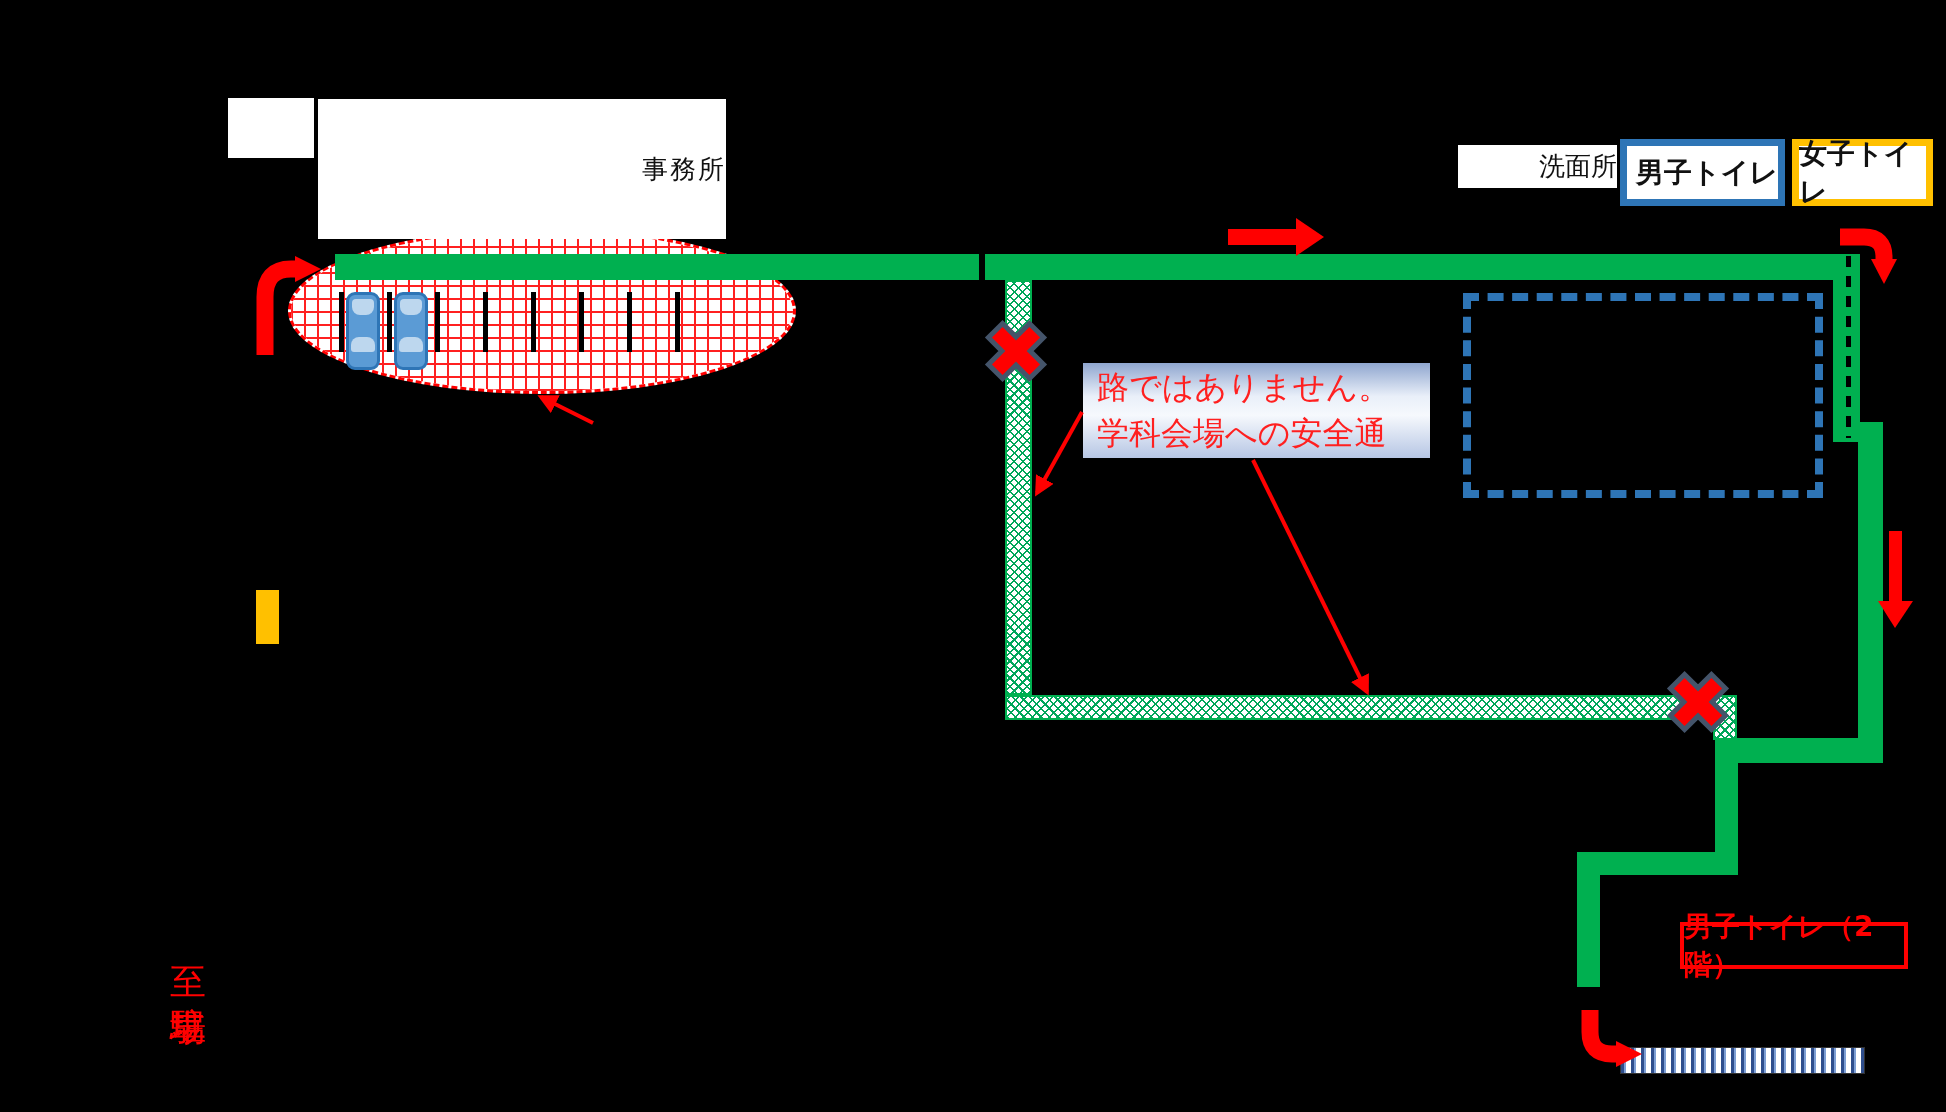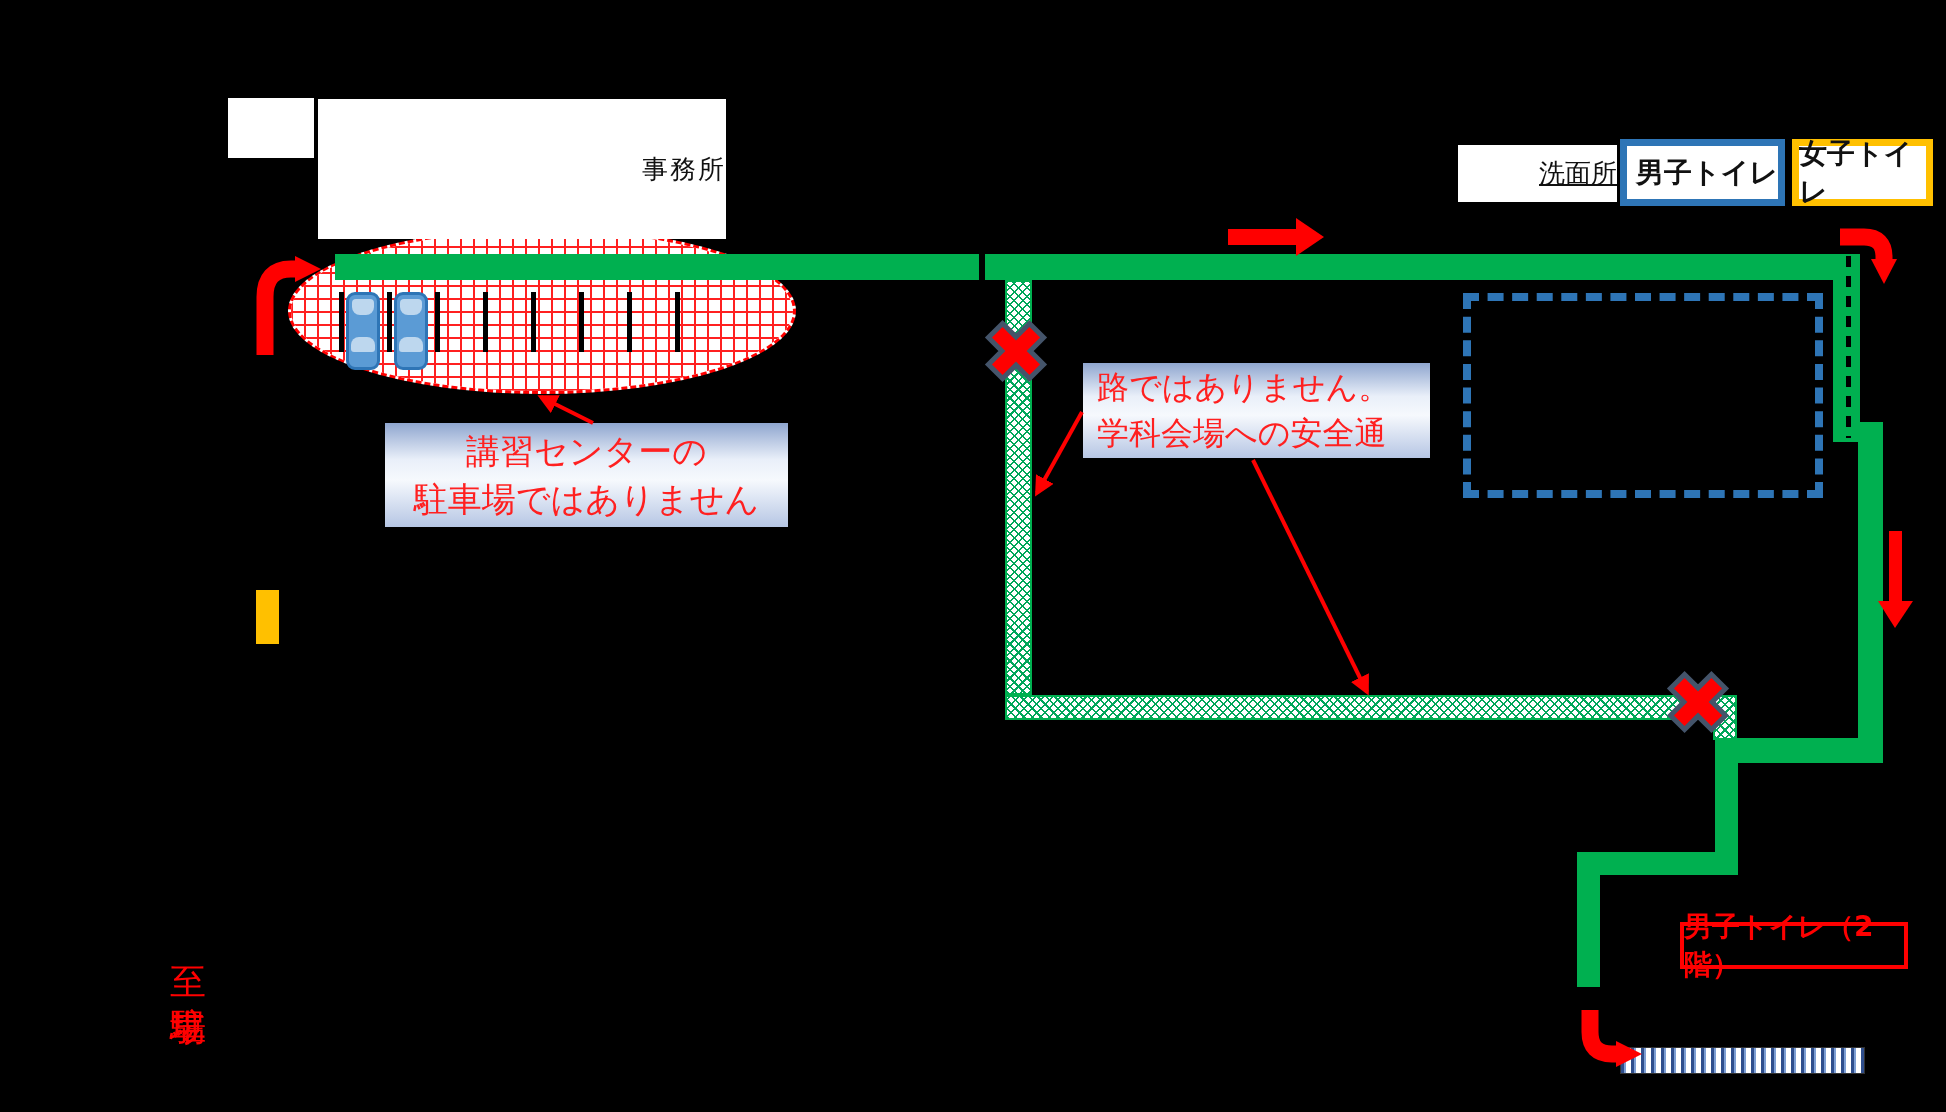--- a/index.html
+++ b/index.html
@@ -45,21 +45,21 @@
 <div class="stage">
 
   <div class="ellipse">
     <div class="grid"></div>
   </div>
 
   <div class="whitebox" style="left:228px;top:98px;width:86px;height:60px;"></div>
   <div class="whitebox" style="left:318px;top:99px;width:408px;height:140px;font-size:26px;letter-spacing:2px;">
     <span>事務所</span>
   </div>
-  <div class="whitebox" style="left:1458px;top:145px;width:159px;height:57px;font-size:26px;text-decoration:underline;">
+  <div class="whitebox" style="left:1458px;top:145px;width:159px;height:43px;font-size:26px;">
     <span>洗面所</span>
   </div>
   <div class="whitebox" style="left:1620px;top:139px;width:165px;height:67px;border:7px solid #2E75B6;box-sizing:border-box;font-size:28px;font-weight:bold;">
     <span>男子トイレ</span>
   </div>
   <div class="whitebox" style="left:1792px;top:139px;width:141px;height:67px;border:7px solid #FFC000;box-sizing:border-box;font-size:28px;font-weight:bold;">
     <span>女子トイレ</span>
   </div>
 
   <div class="route" style="left:335px;top:254px;width:1525px;height:26px;"></div>
@@ -89,24 +89,20 @@
     <div class="windshield"></div>
   </div>
   <div class="car" style="left:394px;">
     <div class="rearwin"></div>
     <div class="windshield"></div>
   </div>
 
   <div class="bluedash"></div>
   <div class="yellowmark"></div>
 
-  <div class="warnbox" style="left:385px;top:423px;width:403px;height:104px;font-size:34px;text-align:center;">
-    <div>講習センターの</div>
-    <div>駐車場ではありません</div>
-  </div>
   <div class="warnbox" style="left:1083px;top:363px;width:347px;height:95px;font-size:32px;text-align:left;padding-left:14px;box-sizing:border-box;">
     <div>路ではありません。</div>
     <div>学科会場への安全通</div>
   </div>
 
   <div class="lecture">
     <span>男子トイレ（2階）</span>
   </div>
   <div class="stairs"></div>
   <div class="vtext">至　駐車場</div>

